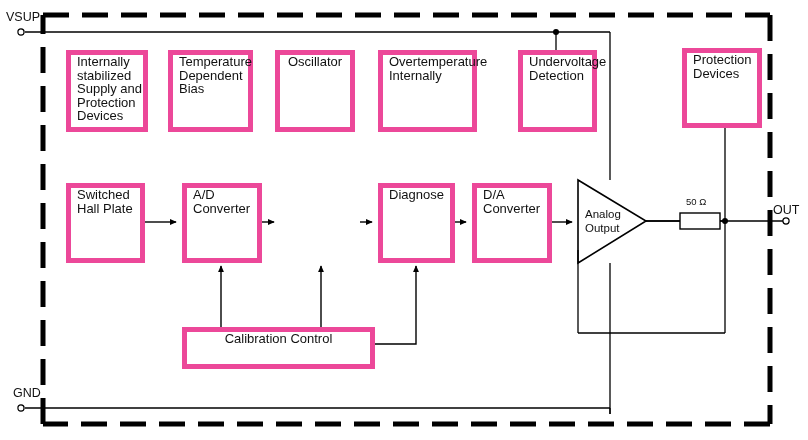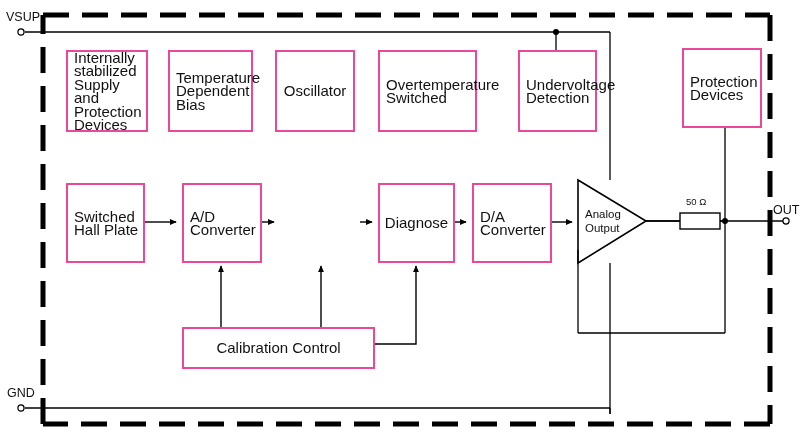--- a/index.html
+++ b/index.html
@@ -21,25 +21,24 @@
   #diagram-svg {
     position: absolute;
     left: 0;
     top: 0;
     width: 808px;
     height: 440px;
   }
   .blk {
     position: absolute;
     box-sizing: border-box;
-    border: 2px solid #ec4899;
+    border: 5px solid #ec4899;
     background: #ffffff;
     display: flex;
-    align-items: center;
-    font-size: 15px;
+    font-size: 13px;
     line-height: 13.5px;
     color: #111111;
     white-space: pre-line;
     z-index: 4;
   }
   .blk.left {
     justify-content: flex-start;
     padding-left: 6px;
   }
   .blk.center {
@@ -136,41 +135,41 @@
     </g>
 
     <g>
       <line x1="221" y1="327" x2="221" y2="266" stroke="#000000" stroke-width="1.4" marker-end="url(#arrowhead)"></line>
       <line x1="321" y1="327" x2="321" y2="266" stroke="#000000" stroke-width="1.4" marker-end="url(#arrowhead)"></line>
       <path d="M375,344 L416,344 L416,266" stroke="#000000" stroke-width="1.4" fill="none" marker-end="url(#arrowhead)"></path>
     </g>
   </svg>
 
   <div class="pinlabel" style="left:6px; top:10px;">VSUP</div>
-  <div class="pinlabel" style="left:7px; top:386px;text-align:right;">GND</div>
+  <div class="pinlabel" style="left:13px; top:386px;text-align:right;">GND</div>
   <div class="pinlabel" style="left:773px; top:203px;">OUT</div>
 
   <div class="blk left" style="left:66px; top:50px; width:82px; height:82px;">
     <span>Internally
 stabilized
 Supply and
 Protection
 Devices</span>
   </div>
   <div class="blk left" style="left:168px; top:50px; width:85px; height:82px;">
     <span>Temperature
 Dependent
 Bias</span>
   </div>
   <div class="blk center" style="left:275px; top:50px; width:80px; height:82px;">
     <span>Oscillator</span>
   </div>
   <div class="blk left" style="left:378px; top:50px; width:99px; height:82px;">
     <span>Overtemperature
-Switched</span>
+Internally</span>
   </div>
   <div class="blk left" style="left:518px; top:50px; width:79px; height:82px;">
     <span>Undervoltage
 Detection</span>
   </div>
 
   <div class="blk left" style="left:682px; top:48px; width:80px; height:80px;">
     <span>Protection
 Devices</span>
   </div>

